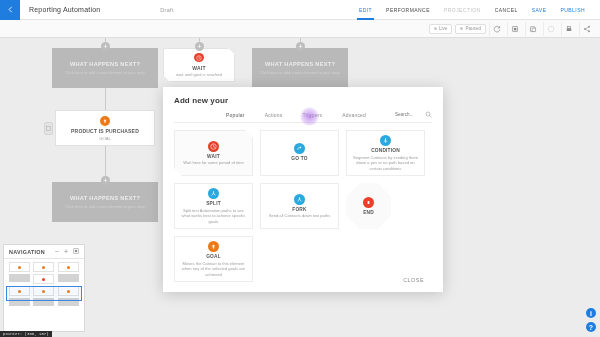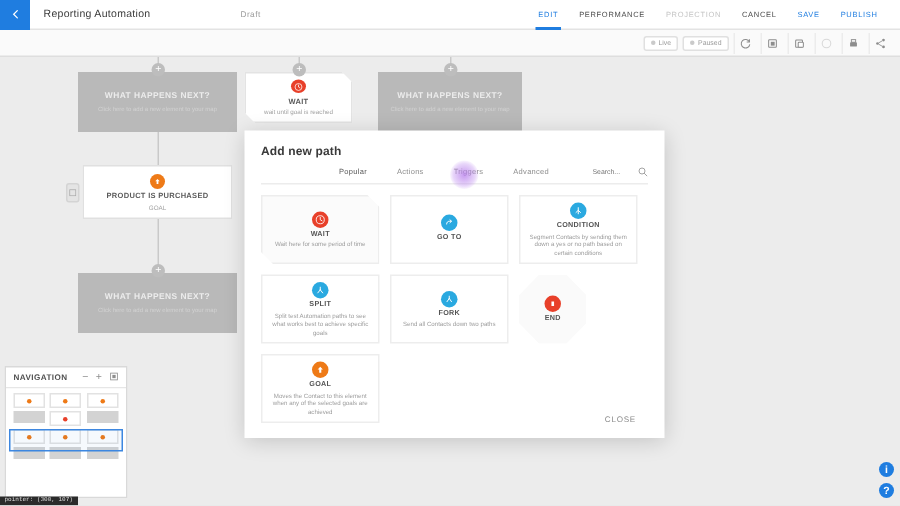--- a/index.html
+++ b/index.html
@@ -329,21 +329,21 @@
     </div>
 
     <div class="plus-badge" style="left:101px; top:138px;">+</div>
     <div class="node ghost-node" style="left:52px; top:144px; width:106px; height:40px;">
       <div class="ghost-title">WHAT HAPPENS NEXT?</div>
       <div class="ghost-sub">Click here to add a new element to your map</div>
     </div>
 
     <div class="modal-wrap" style="left:163px; top:49px;">
       <div class="modal-head">
-        <div class="modal-title">Add new path</div>
+        <div class="modal-title">Add new your</div>
         <div class="modal-tabs">
           <div class="mtab active">Popular</div>
           <div class="mtab">Actions</div>
           <div class="mtab">Triggers</div>
           <div class="mtab">Advanced</div>
           <div class="search-box">
             <input class="search-inp" placeholder="Search..." style="">
             <span class="search-ico">
               <svg width="7" height="7" viewBox="0 0 14 14">
                   <circle cx="6" cy="6" r="4" stroke="currentColor" stroke-width="1.2" fill="none"></circle>

